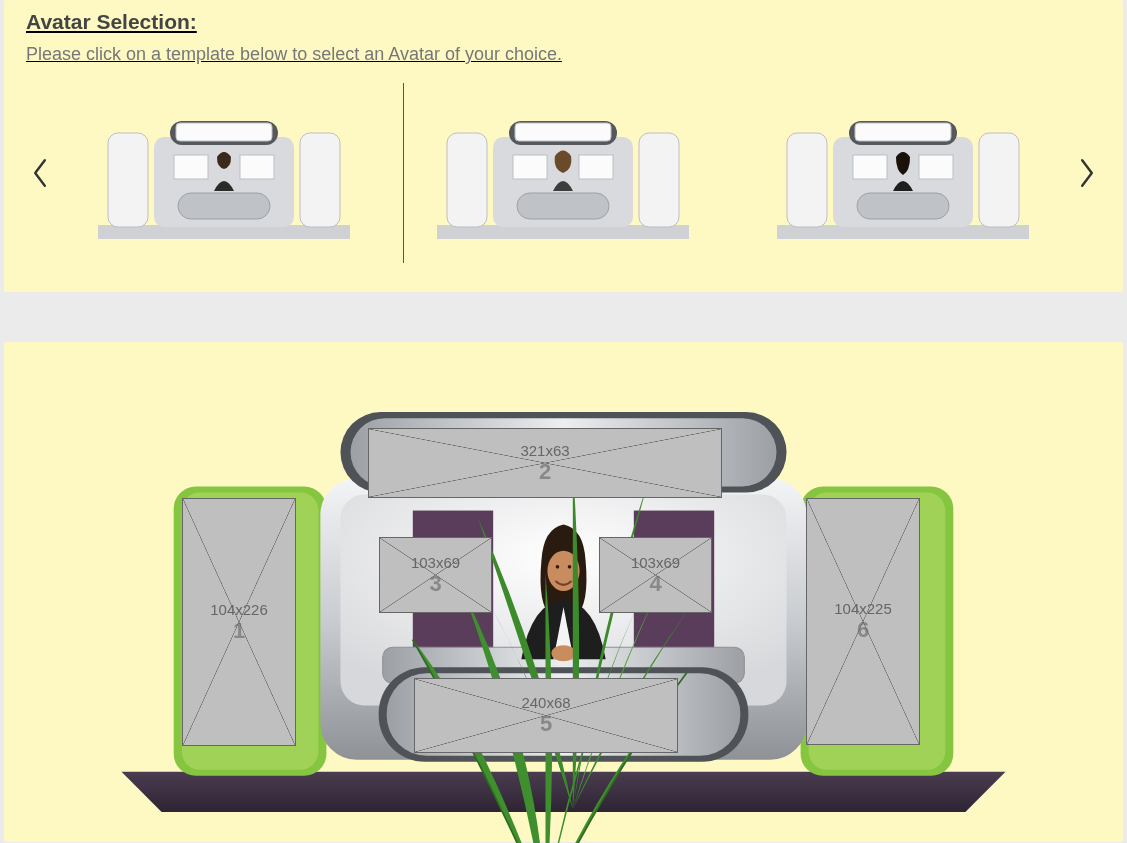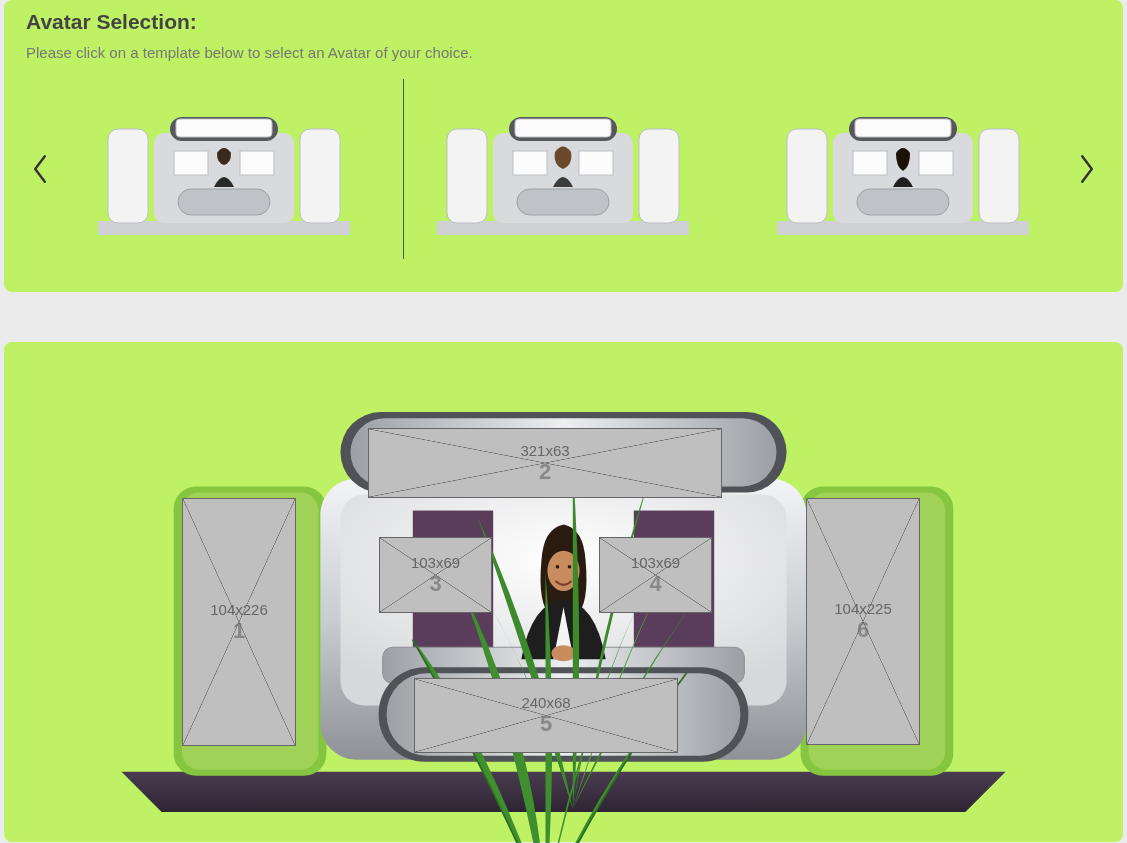--- a/index.html
+++ b/index.html
@@ -4,37 +4,38 @@
 <style>
   * { box-sizing: border-box; margin: 0; padding: 0; }
   body {
     font-family: Arial, Helvetica, sans-serif;
     background: #ebebeb;
     width: 1127px;
     height: 843px;
     overflow: hidden;
   }
   .panel {
-    background: #bef264;
-    border-radius: 8px;
+    background: #fef9c3;
+    border-radius: 3px;
+    text-decoration: underline;
   }
   .top-panel {
     margin: 0 4px 0 4px;
     padding: 10px 22px 12px 22px;
     height: 292px;
     position: relative;
   }
   .heading {
     font-size: 21px;
     font-weight: 600;
     color: #444;
     margin-bottom: 10px;
   }
   .subtext {
-    font-size: 15px;
+    font-size: 18px;
     color: #777;
     margin-bottom: 18px;
   }
 
   .carousel {
     position: relative;
     display: flex;
     align-items: center;
     justify-content: space-between;
     height: 180px;

